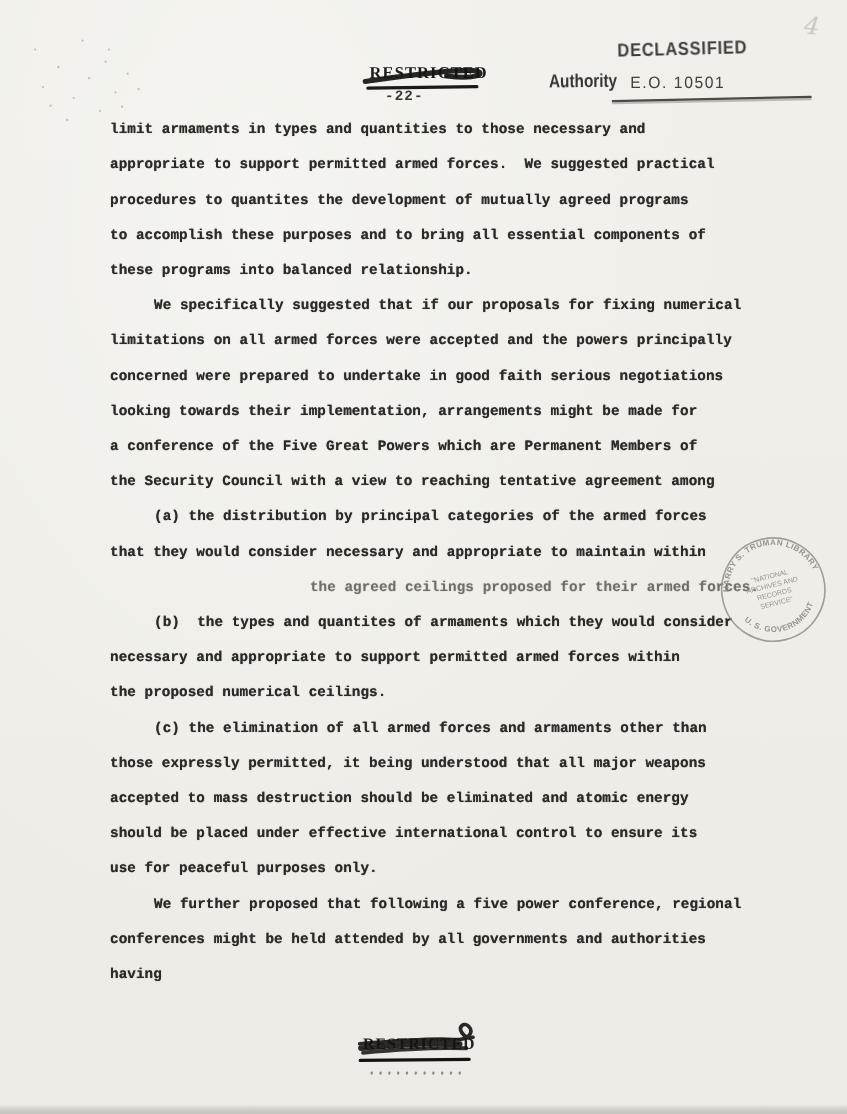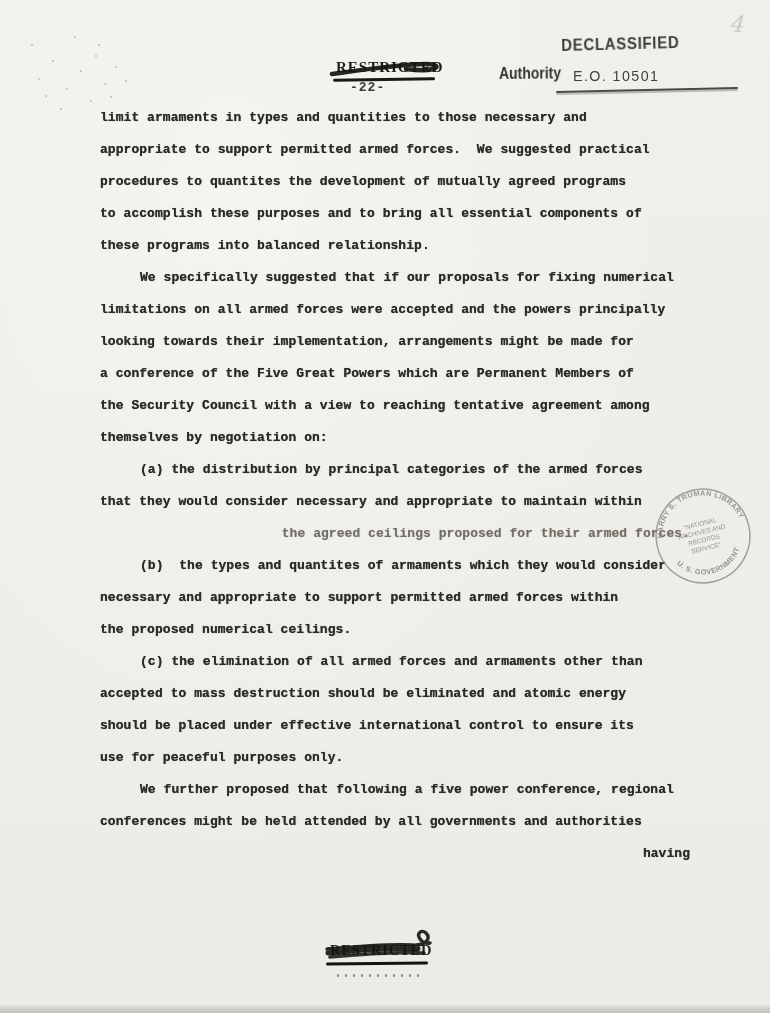--- a/index.html
+++ b/index.html
@@ -20,21 +20,21 @@
     font-size:13px;font-weight:700;
     color:#2c2a26;
     text-shadow:0 0 0.7px rgba(44,42,38,0.85);
   }
   .line{
     display:block;height:32px;line-height:32px;
     white-space:pre;letter-spacing:0.05px;
   }
   .line.indent{padding-left:40px;}
   .line.faded{color:rgba(78,75,66,0.62);text-shadow:0 0 1px rgba(78,75,66,0.5);filter:blur(0.2px);text-align:right;}
-  .line.right{text-align:right;}
+  .line.right{}
   
   .declassified{
     position:absolute;left:561px;top:36px;
     font-size:17px;font-weight:600;letter-spacing:0.8px;
     color:#3c3c3a;transform:rotate(-1.5deg) scaleX(0.88);transform-origin:left top;
     filter:blur(0.25px);
   }
   .authority-label{
     position:absolute;left:499px;top:64px;
     font-size:17px;font-weight:700;letter-spacing:0px;
@@ -129,31 +129,32 @@
   <div class="authority-underline"></div>
 
   <div class="text-block" id="text-block">
       <div class="line">limit armaments in types and quantities to those necessary and</div>
       <div class="line">appropriate to support permitted armed forces.  We suggested practical</div>
       <div class="line">procedures to quantites the development of mutually agreed programs</div>
       <div class="line">to accomplish these purposes and to bring all essential components of</div>
       <div class="line">these programs into balanced relationship.</div>
       <div class="line indent">We specifically suggested that if our proposals for fixing numerical</div>
       <div class="line">limitations on all armed forces were accepted and the powers principally</div>
+      <div class="line">concerned were prepared to undertake in good faith serious negotiations</div>
       <div class="line">looking towards their implementation, arrangements might be made for</div>
       <div class="line">a conference of the Five Great Powers which are Permanent Members of</div>
       <div class="line">the Security Council with a view to reaching tentative agreement among</div>
-      <div class="line">themselves by negotiation on:</div>
       <div class="line indent">(a) the distribution by principal categories of the armed forces</div>
       <div class="line">that they would consider necessary and appropriate to maintain within</div>
       <div class="line faded">the agreed ceilings proposed for their armed forces.</div>
       <div class="line indent">(b)  the types and quantites of armaments which they would consider</div>
       <div class="line">necessary and appropriate to support permitted armed forces within</div>
       <div class="line">the proposed numerical ceilings.</div>
       <div class="line indent">(c) the elimination of all armed forces and armaments other than</div>
+      <div class="line">those expressly permitted, it being understood that all major weapons</div>
       <div class="line">accepted to mass destruction should be eliminated and atomic energy</div>
       <div class="line">should be placed under effective international control to ensure its</div>
       <div class="line">use for peaceful purposes only.</div>
       <div class="line indent">We further proposed that following a five power conference, regional</div>
       <div class="line">conferences might be held attended by all governments and authorities</div>
       <div class="line right">having</div>
     </div>
 
   <svg class="archival-stamp" viewBox="0 0 96 96">
     <circle cx="48" cy="48" r="45" fill="none" stroke="#8c8b84" stroke-width="1.4" opacity="0.9"></circle>

